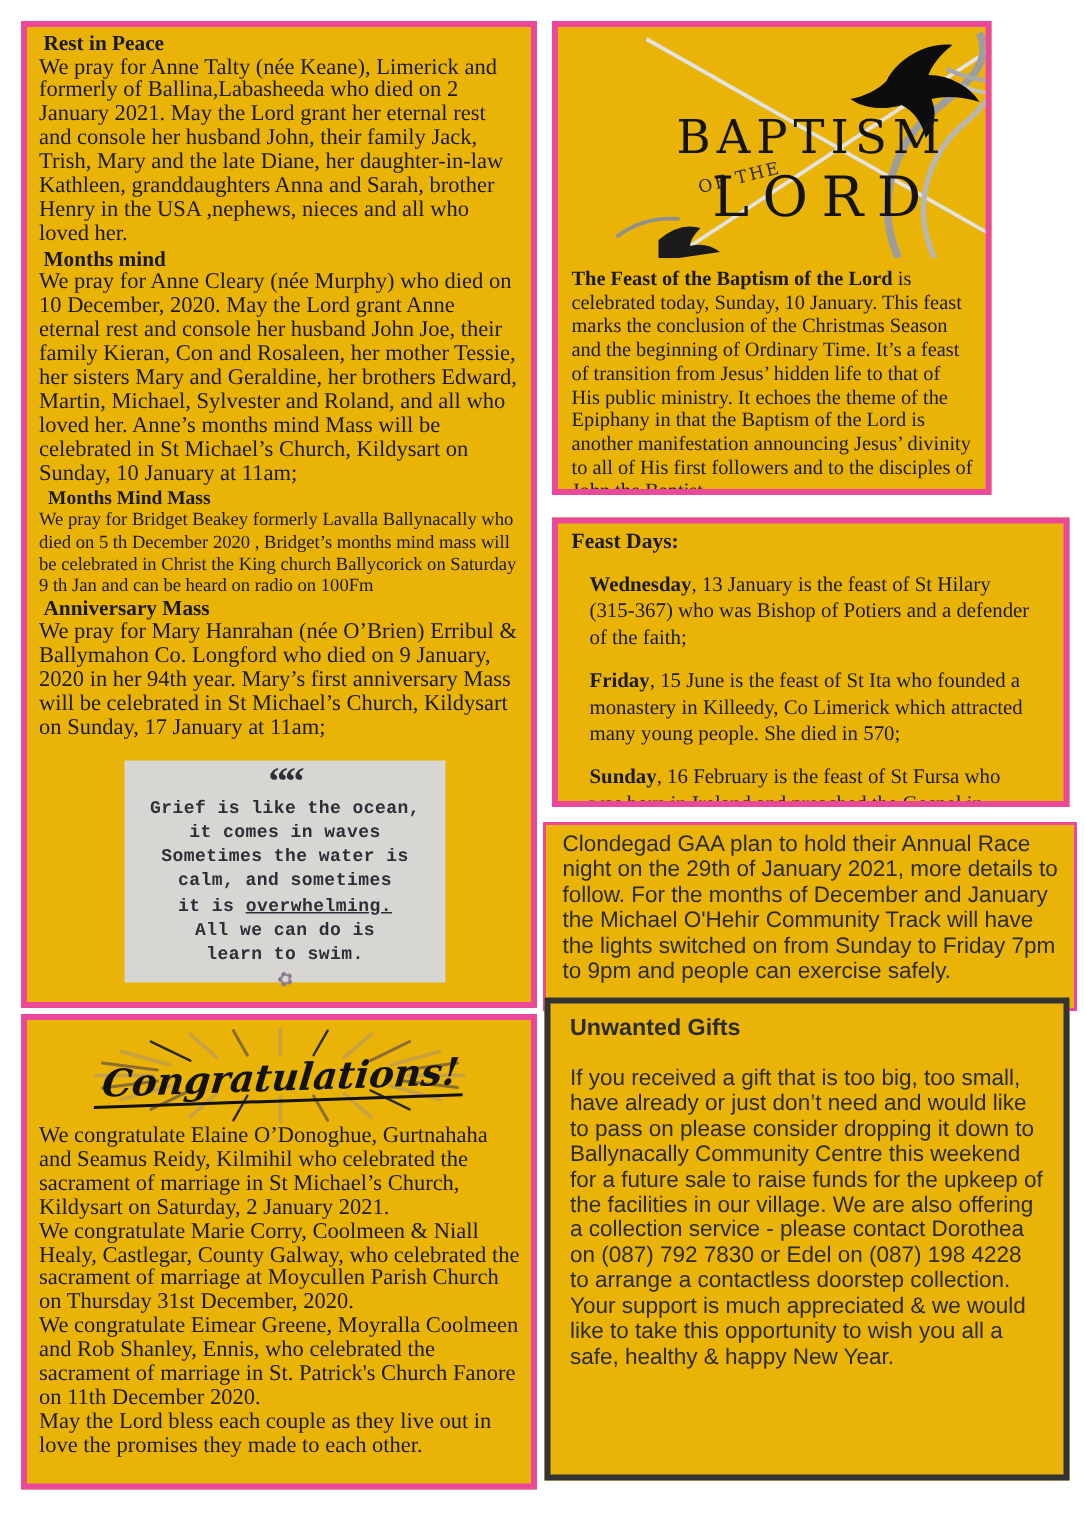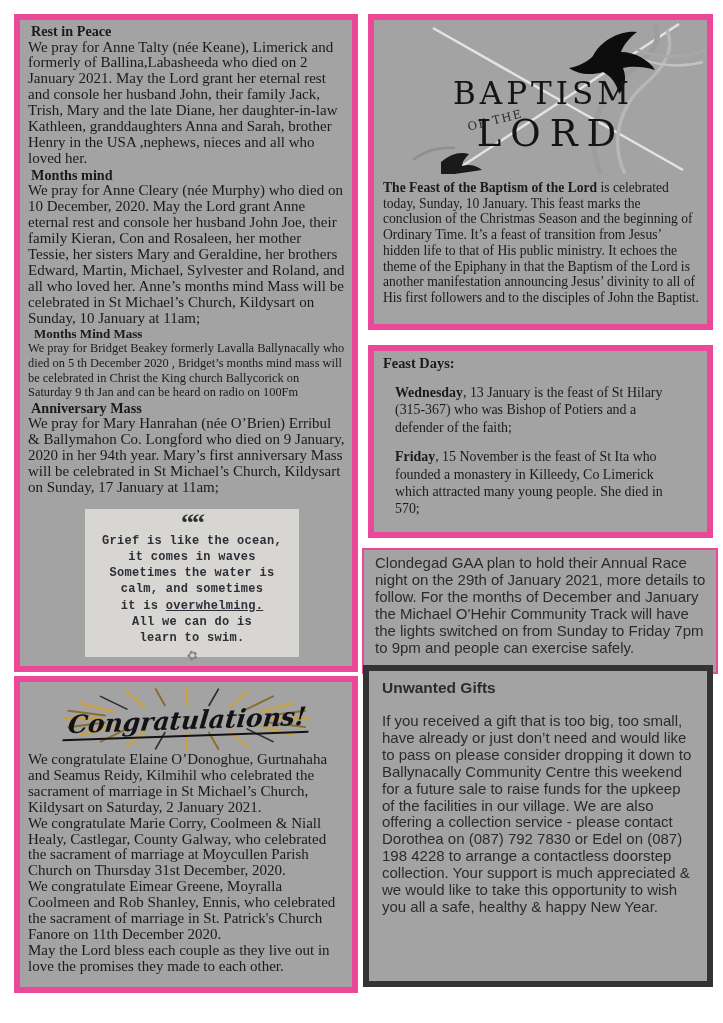--- a/index.html
+++ b/index.html
@@ -1,22 +1,22 @@
 <!DOCTYPE html>
 <html><head>
 <meta charset="utf-8">
 <style>
   html,body{margin:0;padding:0;background:#ffffff;}
   body{width:723px;height:1023px;position:relative;font-family:"Liberation Serif",serif;color:#1a1a1a;}
-  .box{position:absolute;background:#a3a3a3;border:6px solid #ec4899;box-sizing:border-box;overflow:hidden;}
+  .box{position:absolute;background:#eab308;border:4px solid #ec4899;box-sizing:border-box;overflow:hidden;}
   
   #box-rip{left:14px;top:14px;width:344px;height:658px;padding:3px 7px 0 8px;}
   #box-congrats{left:14px;top:676px;width:344px;height:317px;padding:2px 7px 0 8px;}
   
-  #box-baptism{left:368px;top:14px;width:345px;height:316px;padding:2px 8px 0 9px;}
+  #box-baptism{left:368px;top:14px;width:293px;height:316px;padding:2px 8px 0 9px;}
   #box-feast{left:368px;top:345px;width:345px;height:193px;padding:3px 8px 0 9px;}
   #box-gaa{left:362px;top:548px;width:356px;height:126px;padding:5px 10px 0 11px;border-width:2px;}
   #box-gifts{left:363px;top:665px;width:350px;height:322px;padding:8px 12px 0 13px;border-color:#333;}
 
   .serif-p{font-size:15px;line-height:15.9px;margin:0;}
   .serif-h{font-size:14.2px;line-height:16.5px;font-weight:bold;margin:0;padding-left:3px;}
   .small-h{font-size:13px;line-height:15px;font-weight:bold;margin:0;padding-left:6px;}
   .small-p{font-size:12.4px;line-height:14.6px;margin:0;}
   b{font-weight:bold;}
 
@@ -134,21 +134,21 @@
       <text x="113" y="102" text-anchor="middle" font-family="DejaVu Serif, serif" font-size="11.5" letter-spacing="1.5" fill="#2a2a2a" transform="rotate(-14 113 102)">OF THE</text>
       <text x="168" y="124" text-anchor="middle" font-family="DejaVu Serif, serif" font-size="37" letter-spacing="9" fill="#141414">LORD</text>
     </svg>
   </div>
   <p class="baptism-lead"><b>The Feast of the Baptism of the Lord</b><span> is celebrated today, Sunday, 10 January. This feast marks the conclusion of the Christmas Season and the beginning of Ordinary Time.  It’s a feast of transition from Jesus’ hidden life to that of His public ministry.  It echoes the theme of the Epiphany in that the Baptism of the Lord is another manifestation announcing Jesus’ divinity to all of His first followers and to the disciples of John the Baptist.</span></p>
 </div>
 
 <div class="box" id="box-feast">
   <p class="feast-h">Feast Days:</p>
   <p class="feast-p"><b>Wednesday</b><span>, 13 January is the feast of St Hilary (315-367) who was Bishop of Potiers and a defender of the faith;</span></p>
-  <p class="feast-p"><b>Friday</b><span>, 15 November is the feast of St Ita who founded a monastery in Killeedy, Co Limerick which attracted many young people. She died in 570;</span></p>
+  <p class="feast-p"><b>Friday</b><span>, 15 June is the feast of St Ita who founded a monastery in Killeedy, Co Limerick which attracted many young people. She died in 570;</span></p>
   <p class="feast-p"><b>Sunday</b><span>, 16 February is the feast of St Fursa who was born in Ireland and preached the Gospel in England and France. He died in 650.</span></p>
 </div>
 
 <div class="box" id="box-gaa">
   <p class="sans-p">Clondegad GAA  plan to hold their Annual Race night on the 29th of January 2021, more details to follow. For the months of December and January the Michael O'Hehir Community Track will have the lights switched on from Sunday to Friday 7pm to 9pm and people can exercise safely.</p>
 </div>
 
 <div class="box" id="box-gifts">
   <p class="sans-h">Unwanted Gifts</p>
   <p class="sans-p">If you received a gift that is too big, too small, have already or just don’t need and would like to pass on please consider dropping it down to Ballynacally Community Centre this weekend for a future sale to raise funds for the upkeep of the facilities in our village. We are also offering a collection service - please contact Dorothea on (087) 792 7830 or Edel on (087) 198 4228 to arrange a contactless doorstep collection. Your support is much appreciated &amp; we would like to take this opportunity to wish you all a safe, healthy &amp; happy New Year.</p>

